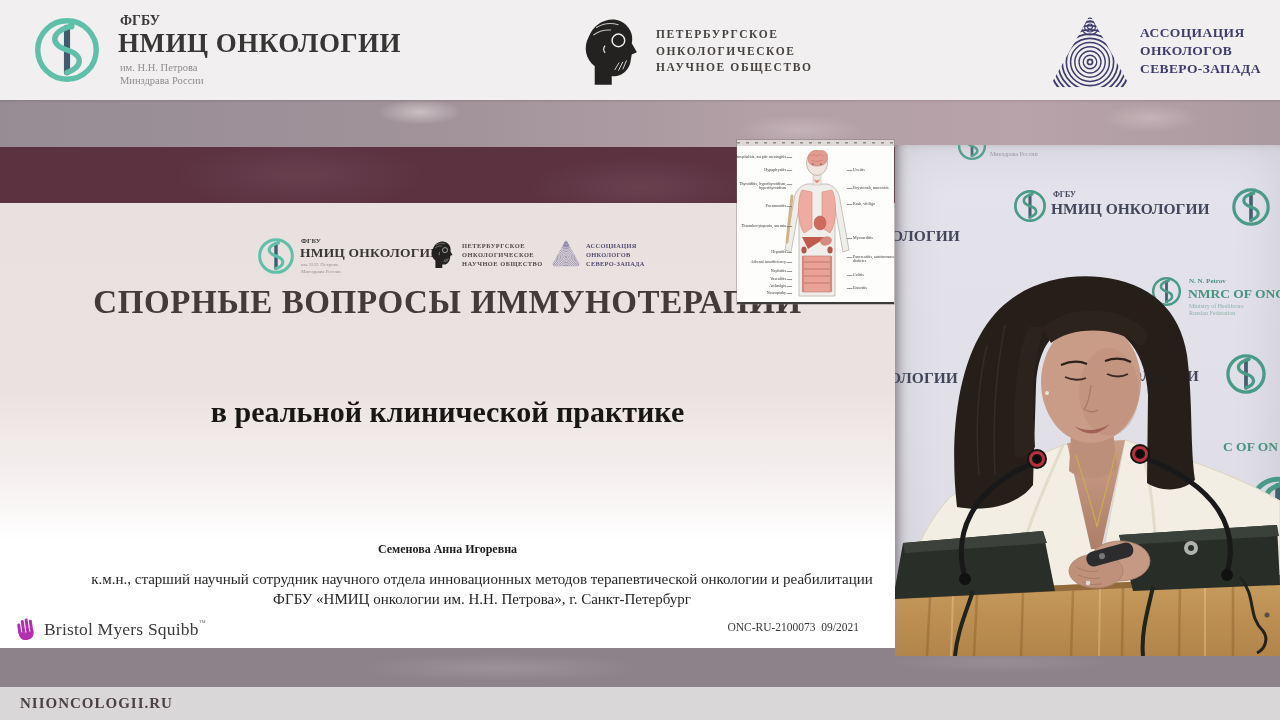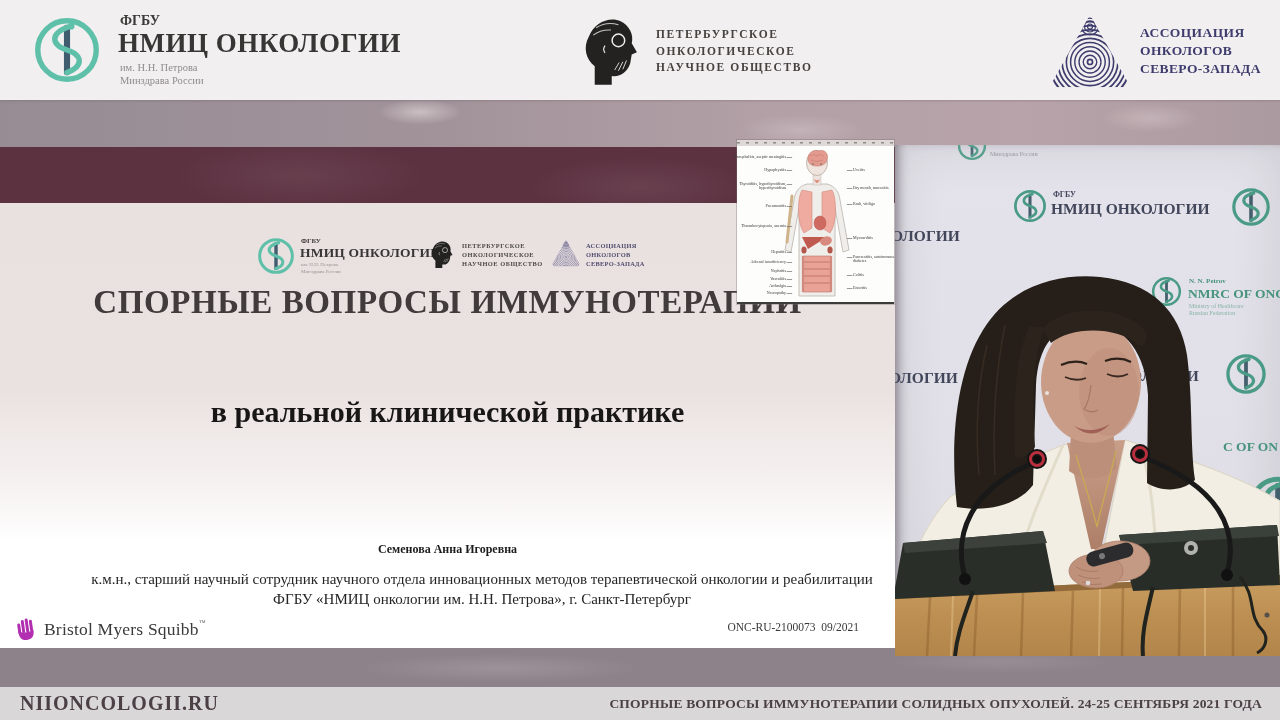--- a/index.html
+++ b/index.html
@@ -101,21 +101,21 @@
     background:linear-gradient(180deg,#e4e3eb 0%,#e1e0e8 55%,#dcdbe3 100%);
     box-shadow:inset 8px 0 12px -6px rgba(45,35,42,.55),inset 0 0 50px rgba(40,30,40,.12);}
   .wall-txt{position:absolute;color:#42465a;font-weight:bold;white-space:nowrap;}
   .wall-green{color:#47937c;}
   .wall-tiny{position:absolute;color:#9a99a6;font-size:6px;white-space:nowrap;}
   .speaker-svg{position:absolute;left:0;top:0;width:385px;height:511px;}
 
   
   .footer{left:0;top:687px;width:1280px;height:33px;background:#dad7d9;z-index:30;
     display:flex;align-items:center;justify-content:space-between;}
-  .footer-left{margin-left:20px;font-size:20px;font-weight:bold;color:#4b4046;letter-spacing:1px;}
+  .footer-left{margin-left:20px;font-size:15px;font-weight:bold;color:#4b4046;letter-spacing:1px;}
   .footer-right{margin-right:18px;font-size:13.5px;font-weight:bold;color:#4b4046;letter-spacing:.2px;}
   .hidden-defs{position:absolute;width:0;height:0;overflow:hidden;}
 </style>
 </head>
 <body>
 
 <svg class="hidden-defs" aria-hidden="true">
   <defs>
     <symbol id="mark-rod" viewBox="0 0 100 100">
       <circle cx="50" cy="50" r="43" fill="none" stroke="var(--ring,#5fc0aa)" stroke-width="8"></circle>
@@ -448,16 +448,15 @@
       <g stroke="#20231e" fill="none">
         <path d="M78,446 C70,470 62,488 60,511" stroke-width="4"></path>
         <path d="M258,442 C252,468 246,488 248,511" stroke-width="4"></path>
         <path d="M345,432 C362,452 352,470 368,486 C374,494 370,504 362,508" stroke-width="3"></path>
       </g>
     </svg>
   </div>
 
   <div class="abs footer">
     <div class="footer-left">NIIONCOLOGII.RU</div>
-    <div class="footer-right">СПОРНЫЕ ВОПРОСЫ ИММУНОТЕРАПИИ СОЛИДНЫХ ОПУХОЛЕЙ. 24-25 СЕНТЯБРЯ 2021 ГОДА</div>
   </div>
 
 </div>
 
 </body></html>

